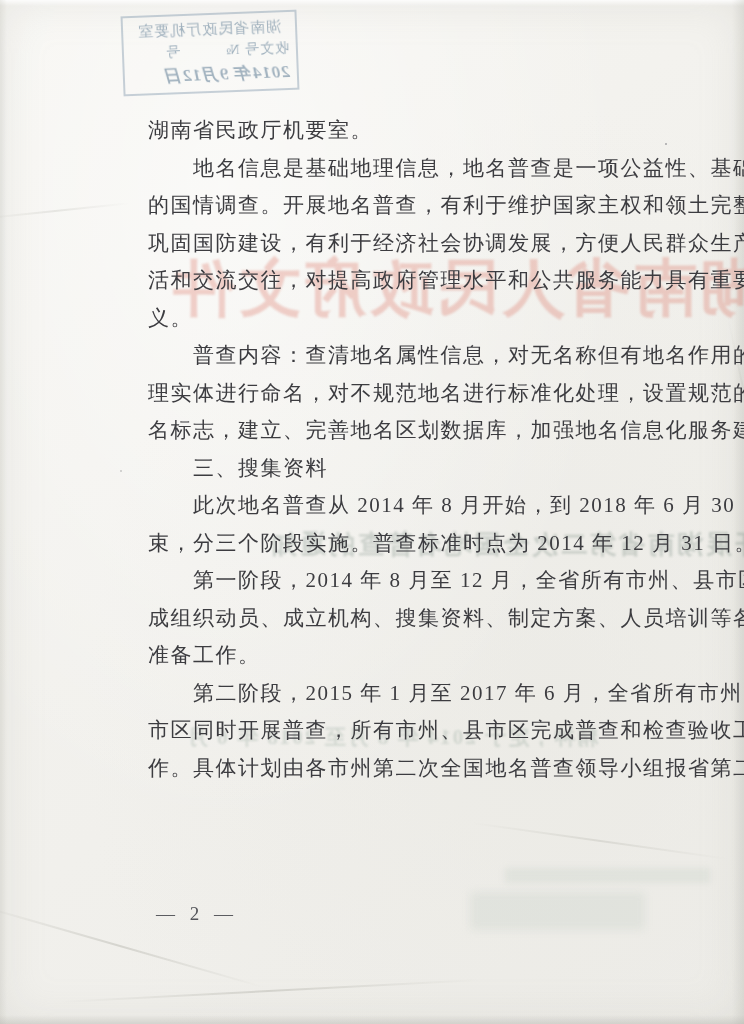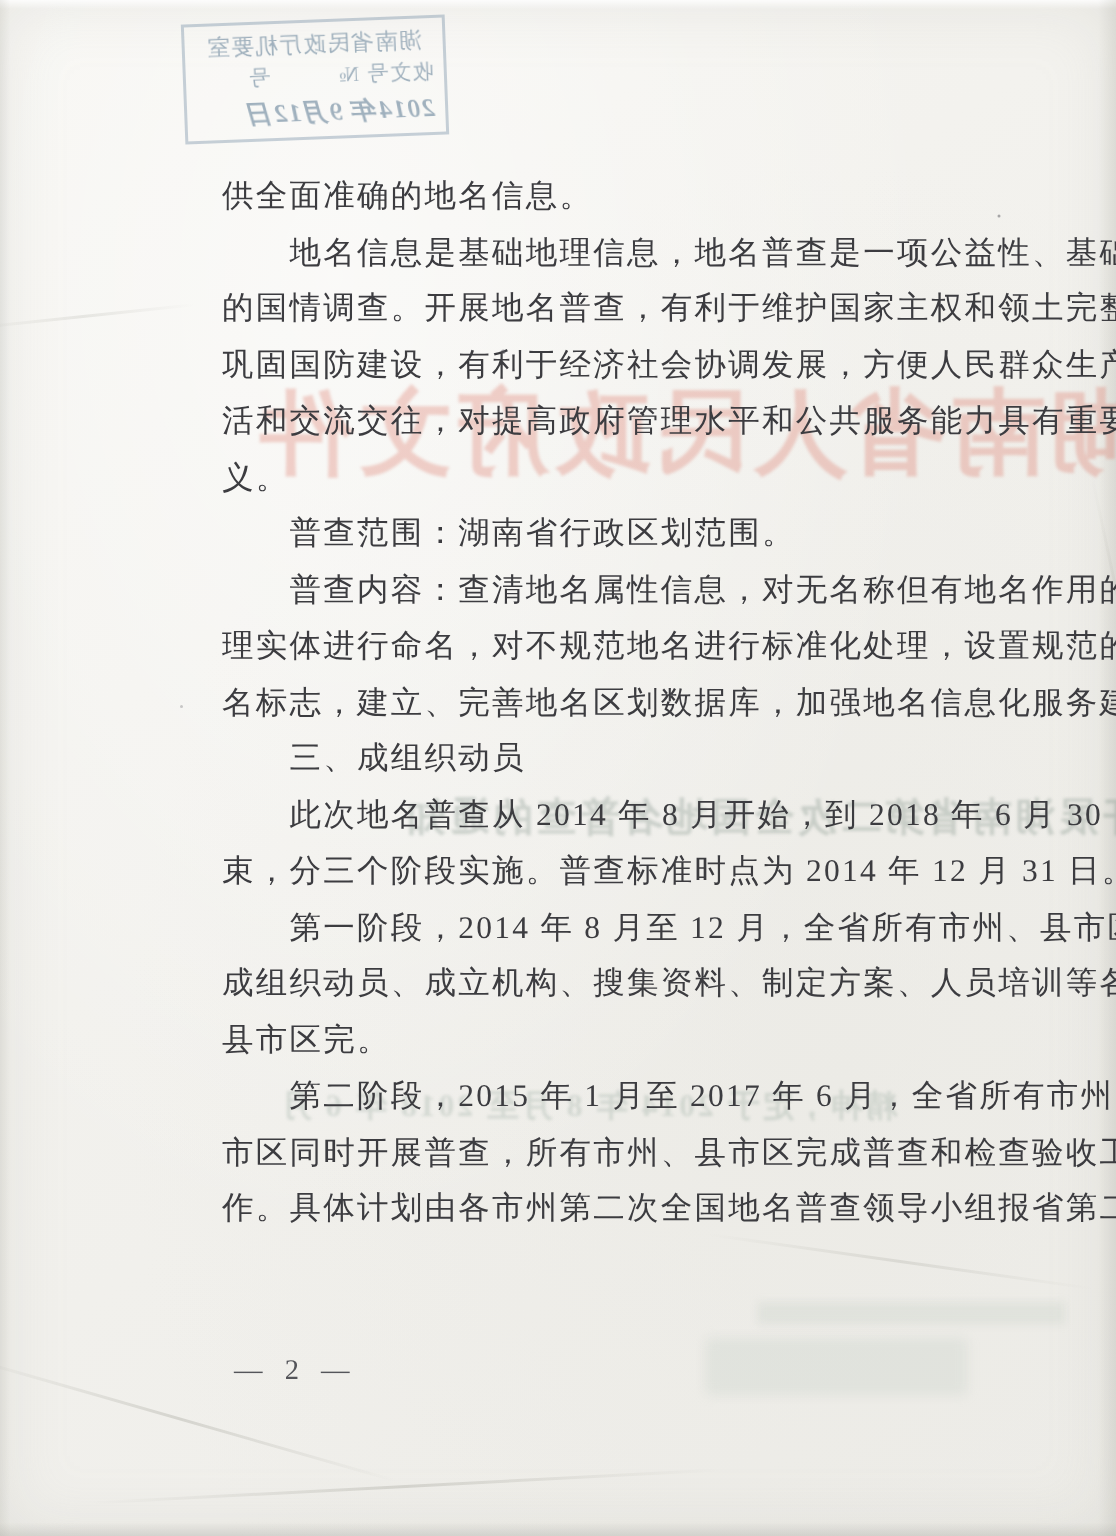--- a/index.html
+++ b/index.html
@@ -121,36 +121,35 @@
   <div class="red-watermark">湖南省人民政府文件</div>
 
   <div class="title-bleed">关于开展湖南省第二次全国地名普查的通知</div>
 
   <div class="dates-bleed">精神，定于 2014 年 8 月至 2018 年 6 月</div>
 
   <div class="bottom-bleed"></div>
   <div class="bottom-bleed-2"></div>
 
   <div class="body-text" id="body-lines">
-      <div class="line">供全面准确的地名信息。</div>
+      <div class="line">湖南省民政厅机要室。</div>
       <div class="line indent">地名信息是基础地理信息，地名普查是一项公益性、基础性</div>
       <div class="line">的国情调查。开展地名普查，有利于维护国家主权和领土完整、</div>
       <div class="line">巩固国防建设，有利于经济社会协调发展，方便人民群众生产生</div>
       <div class="line">活和交流交往，对提高政府管理水平和公共服务能力具有重要意</div>
       <div class="line">义。</div>
-      <div class="line indent">普查范围：湖南省行政区划范围。</div>
       <div class="line indent">普查内容：查清地名属性信息，对无名称但有地名作用的地</div>
       <div class="line">理实体进行命名，对不规范地名进行标准化处理，设置规范的地</div>
       <div class="line">名标志，建立、完善地名区划数据库，加强地名信息化服务建</div>
-      <div class="line indent">三、成组织动员</div>
+      <div class="line indent">三、搜集资料</div>
       <div class="line indent">此次地名普查从 2014 年 8 月开始，到 2018 年 6 月 30 日结</div>
       <div class="line">束，分三个阶段实施。普查标准时点为 2014 年 12 月 31 日。</div>
       <div class="line indent">第一阶段，2014 年 8 月至 12 月，全省所有市州、县市区完</div>
       <div class="line">成组织动员、成立机构、搜集资料、制定方案、人员培训等各项</div>
-      <div class="line">县市区完。</div>
+      <div class="line">准备工作。</div>
       <div class="line indent">第二阶段，2015 年 1 月至 2017 年 6 月，全省所有市州、县</div>
       <div class="line">市区同时开展普查，所有市州、县市区完成普查和检查验收工</div>
       <div class="line">作。具体计划由各市州第二次全国地名普查领导小组报省第二次</div>
     </div>
 
   <div class="page-number">— 2 —</div>
 
   <div class="speck speck-1"></div>
   <div class="speck speck-2"></div>
   <div class="speck speck-3"></div>

